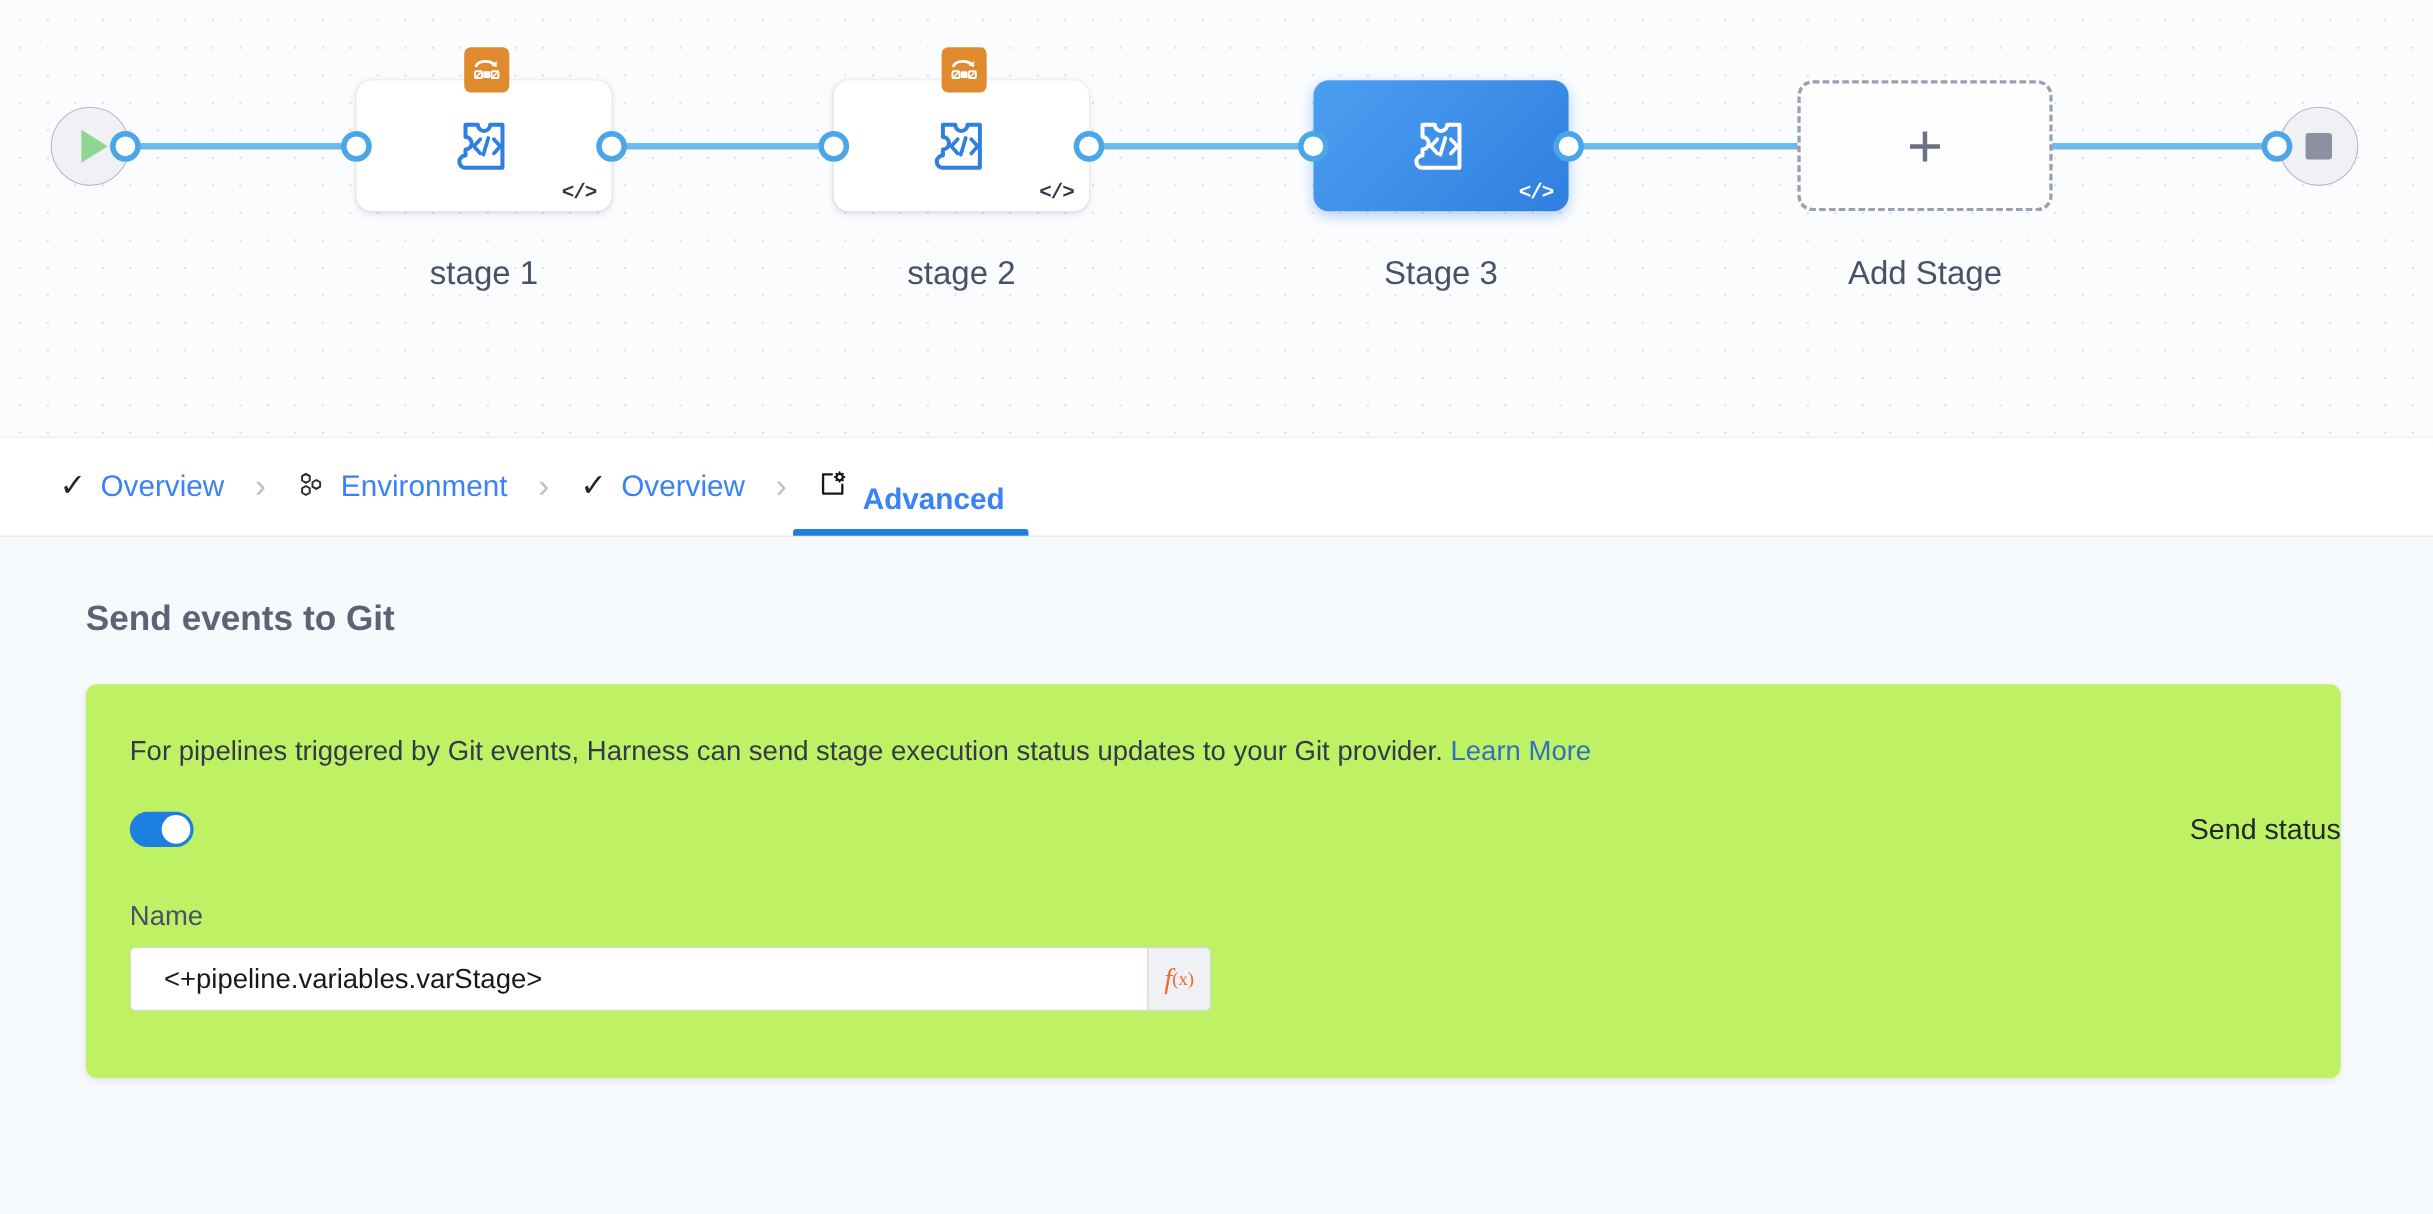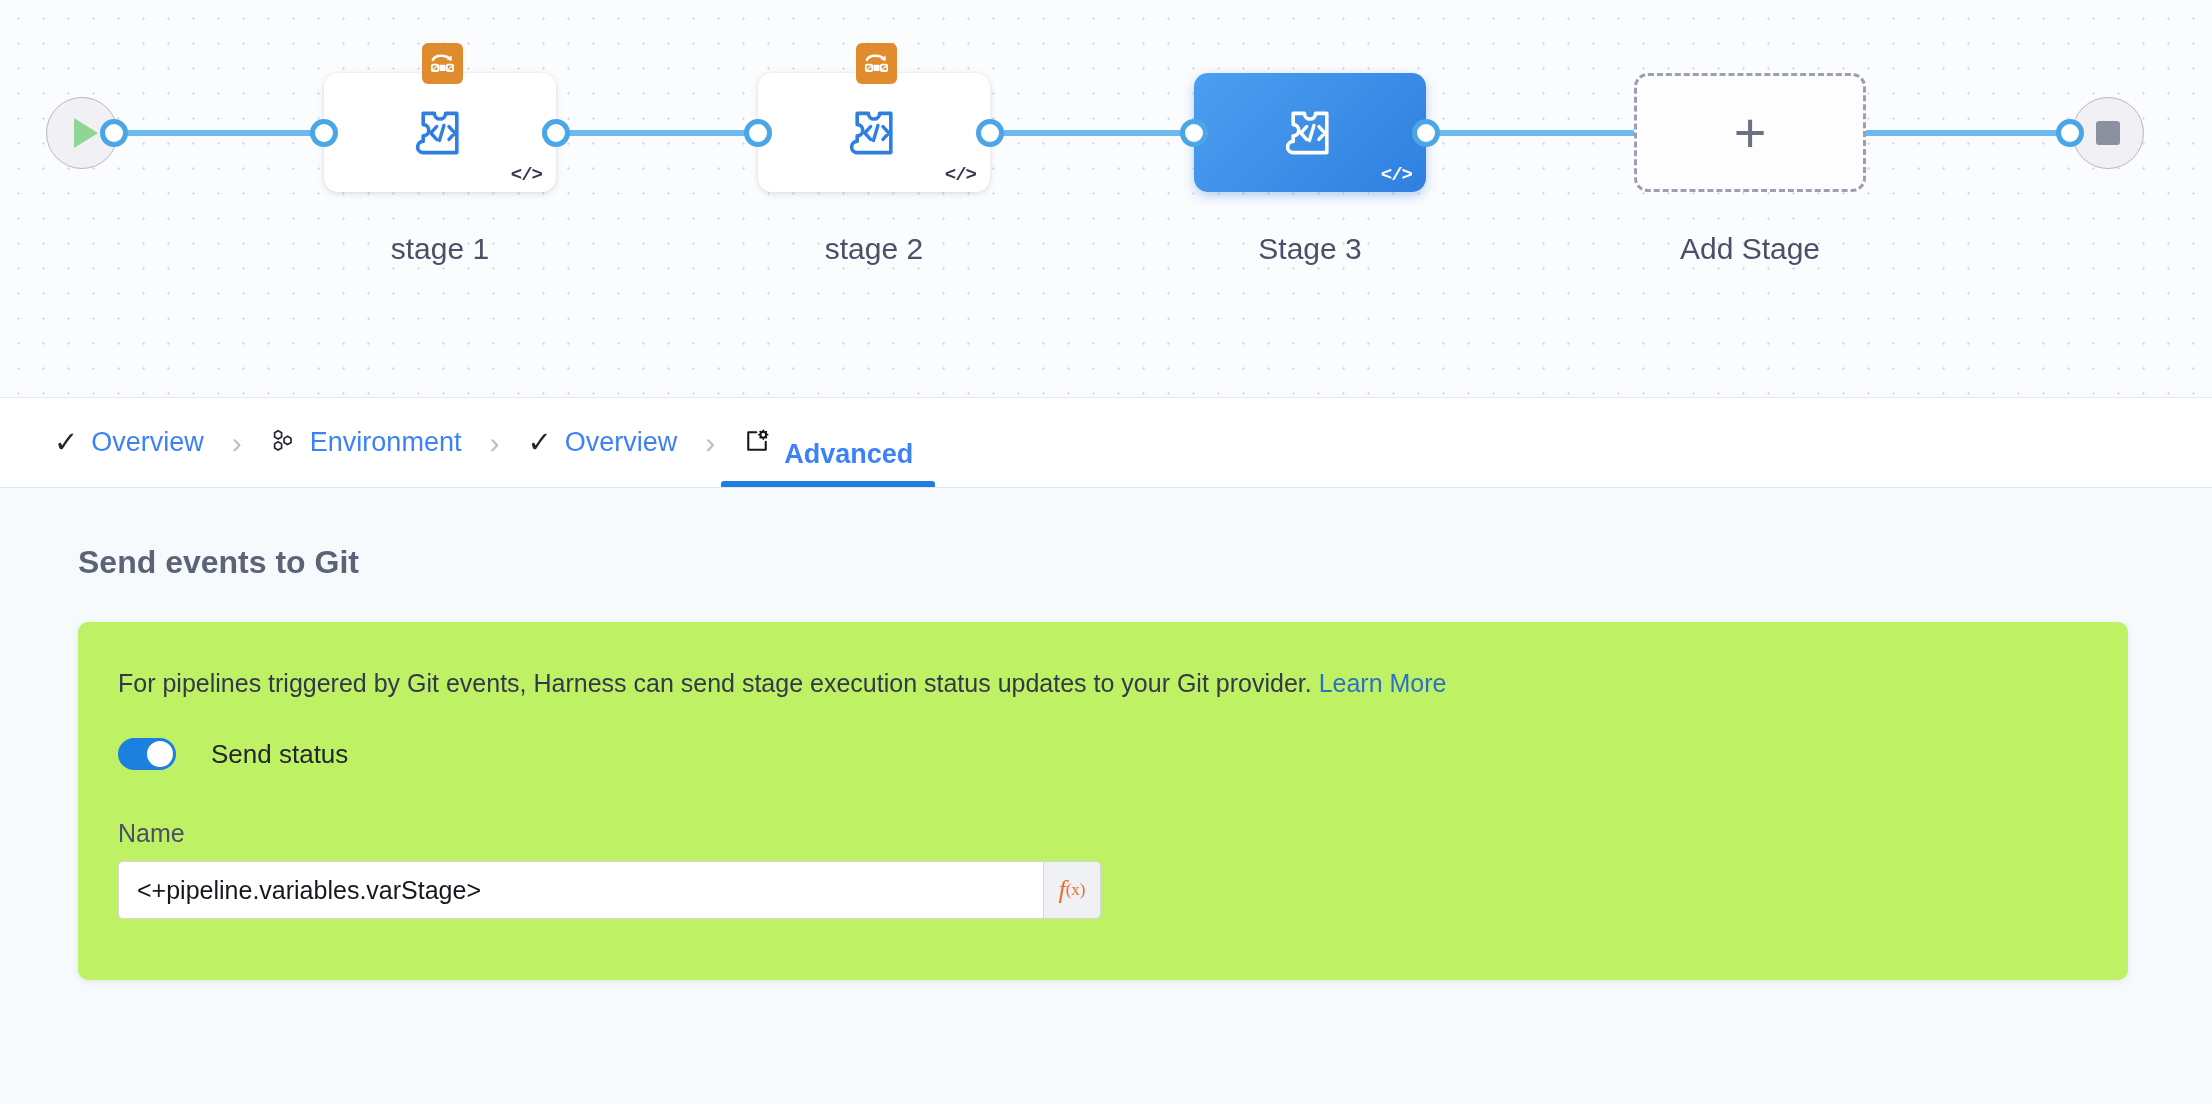--- a/index.html
+++ b/index.html
@@ -216,20 +216,21 @@
   #card-desc a {
     color: #3070c0;
     text-decoration: none;
   }
 
   .toggle-row {
     display: flex;
     align-items: center;
     gap: 35px;
     margin-top: 37px;
+    justify-content: space-between;
   }
   .switch {
     width: 58px;
     height: 32px;
     border-radius: 16px;
     background: #1d7fe0;
     position: relative;
     flex: 0 0 auto;
     cursor: pointer;
   }
@@ -257,21 +258,21 @@
     height: 58px;
   }
   #name-input {
     flex: 1;
     border: 1px solid #d3d8e0;
     border-right: none;
     border-radius: 5px 0 0 5px;
     background: #ffffff;
     font-size: 25px;
     color: #15181f;
-    padding: 0 18px;
+    padding: 0 30px;
     font-family: "Liberation Sans", sans-serif;
     outline: none;
   }
   #fx-button {
     width: 58px;
     border: 1px solid #d3d8e0;
     border-radius: 0 5px 5px 0;
     background: #f0f1f5;
     color: #f06a28;
     font-size: 26px;

